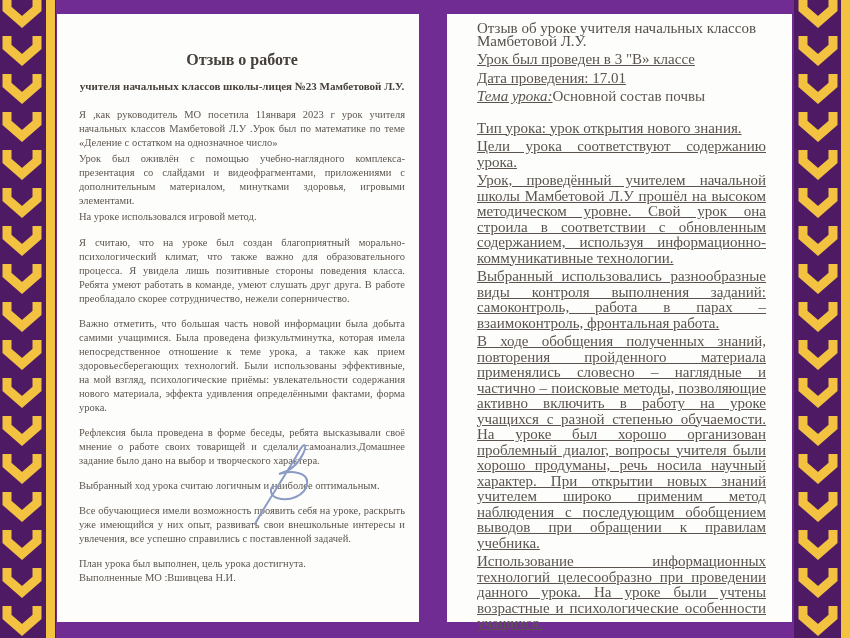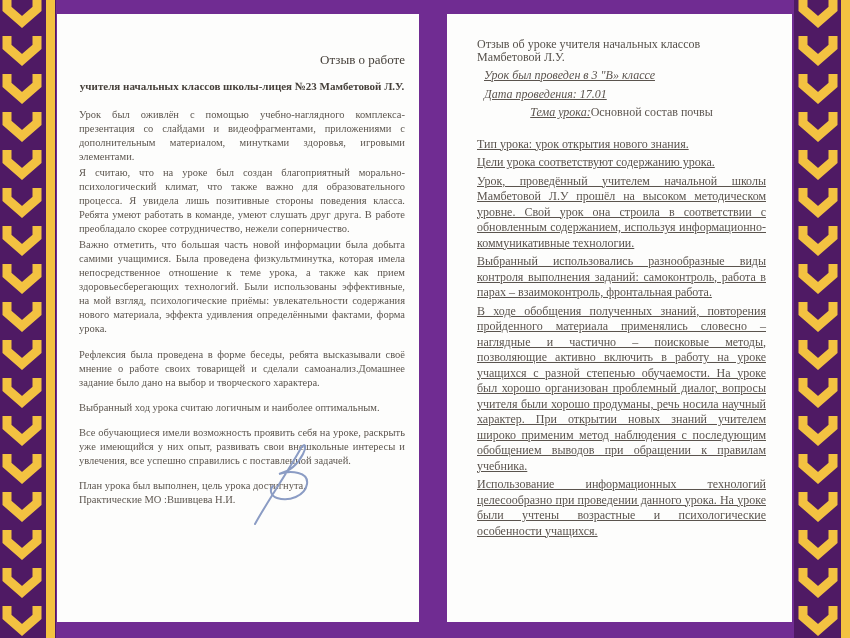--- a/index.html
+++ b/index.html
@@ -12,30 +12,30 @@
   .ornament-band{position:absolute;top:0;bottom:0;width:56px;background:#4f1a64;}
   .ornament-band.left{left:0;}
   .ornament-band.right{right:0;}
   .ornament-band svg{display:block;width:56px;height:638px;}
   
   .page{
     position:absolute;top:14px;height:608px;background:#fdfdfc;
     box-sizing:border-box;color:#5d564f;
   }
   .page-1{left:57px;width:362px;padding:38px 14px 0 22px;font-size:10.5px;line-height:14px;}
-  .page-2{left:447px;width:345px;padding:24px 26px 0 30px;font-size:12px;line-height:12.5px;color:#5b544e;}
-  .doc-title{font-weight:normal;text-align:right;color:#46403a;font-size:13px;line-height:15px;margin:0 0 12px 0;}
+  .page-2{left:447px;width:345px;padding:8px 26px 0 30px;font-size:15px;line-height:12.5px;color:#5b544e;}
+  .doc-title{font-weight:bold;text-align:center;color:#46403a;font-size:16px;line-height:15px;margin:0 0 12px 0;}
   .doc-title-2{font-weight:bold;text-align:center;color:#46403a;font-size:11px;line-height:15px;margin:0 0 14px 0;}
   .body-text p{margin:0 0 11px 0;text-align:justify;}
   .page-1 .body-text p:nth-child(-n+2){margin-bottom:2px;}
   .page-1 .body-text p:nth-child(3){margin-bottom:12px;}
   .page-2 .body-text p{margin:0 0 3px 0;line-height:15.5px;text-decoration:underline;}
   .page-2 .doc-title-r{margin:0 0 6px 0;color:#55504a;}
-  .meta-lines div{font-style:italic;text-decoration:underline;margin:0 0 6px 7px;color:#5b544e;}
-  .topic-line{margin:0 0 18px 0;text-align:center;}
+  .meta-lines div{text-decoration:underline;margin:0 0 6px 0;color:#5b544e;}
+  .topic-line{margin:0 0 18px 0;}
   .topic-label{font-style:italic;text-decoration:underline;}
   .closing{margin-top:2px;}
   .closing p{margin:0;}
   .signature-wrap{position:absolute;left:160px;top:428px;width:120px;height:90px;pointer-events:none;}
 </style>
 </head>
 <body>
 
 <div class="ornament-band left">
   <svg xmlns="http://www.w3.org/2000/svg" width="56" height="638" viewBox="0 0 56 638">
@@ -63,31 +63,33 @@
     <rect x="1" y="0" width="44" height="638" fill="url(#chevR)"></rect>
     <rect x="47" y="0" width="9" height="638" fill="#f3c241"></rect>
   </svg>
 </div>
 
 <div class="page page-1">
   <h1 class="doc-title">Отзыв о работе</h1>
   <h2 class="doc-title-2">учителя начальных классов школы-лицея №23  Мамбетовой Л.У.</h2>
 
   <div class="body-text">
+      <p>Я  ,как руководитель МО посетила 11января 2023 г урок учителя начальных классов Мамбетовой Л.У .Урок был по  математике по теме «Деление с остатком на однозначное число»</p>
       <p>Урок был оживлён с помощью учебно-наглядного комплекса-презентация со слайдами и видеофрагментами, приложениями с дополнительным материалом, минутками здоровья, игровыми элементами.</p>
+      <p>На уроке использовался игровой метод.</p>
       <p>Я считаю, что на уроке был создан благоприятный морально-психологический климат, что также важно для образовательного процесса. Я увидела лишь позитивные стороны поведения класса. Ребята умеют работать в команде, умеют слушать друг друга. В работе преобладало скорее сотрудничество, нежели соперничество.</p>
       <p>Важно отметить, что большая часть новой информации была добыта самими учащимися. Была проведена физкультминутка, которая имела непосредственное отношение к теме урока, а также как прием здоровьесберегающих технологий. Были использованы эффективные, на мой взгляд, психологические приёмы: увлекательности содержания нового материала, эффекта удивления определёнными фактами, форма урока.</p>
       <p>Рефлексия была проведена в форме беседы, ребята высказывали своё мнение о работе своих товарищей и сделали самоанализ.Домашнее задание было дано на выбор и творческого характера.</p>
       <p>Выбранный ход урока считаю логичным и наиболее оптимальным.</p>
       <p>Все обучающиеся имели возможность проявить себя на уроке, раскрыть уже имеющийся у них опыт, развивать свои внешкольные интересы и увлечения, все успешно справились с поставленной задачей.</p>
     </div>
 
   <div class="closing">
     <p>План урока был выполнен, цель урока достигнута.</p>
-    <p>Практические МО :Вшивцева Н.И.</p>
+    <p>Выполненные МО :Вшивцева Н.И.</p>
   </div>
 
   <div class="signature-wrap">
     <svg width="120" height="90" viewBox="0 0 120 90" xmlns="http://www.w3.org/2000/svg">
       <path d="M38,82 C50,60 72,28 84,6 C88,0 90,4 86,12 C80,24 70,30 62,32 C74,28 92,30 90,42 C88,54 72,60 60,56 C54,54 52,48 56,44" fill="none" stroke="#8b9cc4" stroke-width="2" stroke-linecap="round"></path>
     </svg>
   </div>
 </div>
 
 <div class="page page-2">

